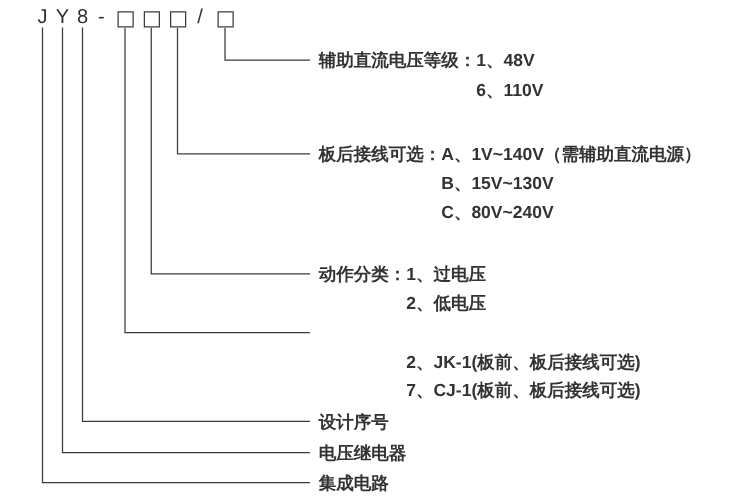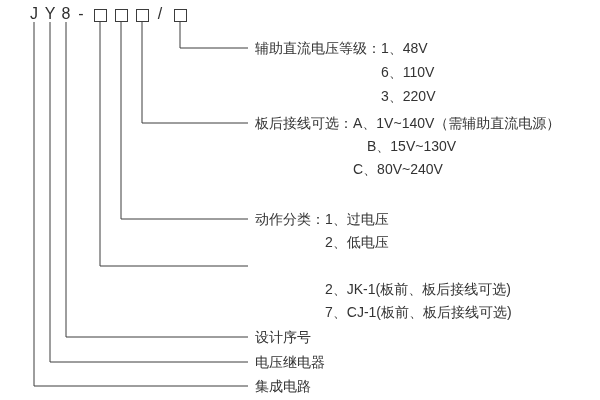--- a/index.html
+++ b/index.html
@@ -45,20 +45,21 @@
     height: 11px;
     border: 1px solid #3c3c3c;
     background: #ffffff;
   }
   .label {
     position: absolute;
     font-size: 14px;
     line-height: 18px;
     color: #333333;
     white-space: nowrap;
+    font-weight: bold;
   }
 </style>
 </head>
 <body>
 
 <div class="canvas">
 
   <svg class="lines-svg" viewBox="0 0 600 400" xmlns="http://www.w3.org/2000/svg" aria-hidden="true">
     <polyline points="34,22 34,386 248,386"></polyline>
     <polyline points="50,22 50,362 248,362"></polyline>
@@ -74,24 +75,23 @@
   <span class="model-char" style="left:66px">8</span>
   <span class="model-char" style="left:81px">-</span>
   <span class="ph-box" style="left:94px"></span>
   <span class="ph-box" style="left:115px"></span>
   <span class="ph-box" style="left:136px"></span>
   <span class="model-char" style="left:160px">/</span>
   <span class="ph-box" style="left:174px"></span>
 
   <div class="label" style="left:255px; top:39px">辅助直流电压等级：1、48V</div>
   <div class="label" style="left:381px; top:63px">6、110V</div>
-  <div class="label" style="left:381px; top:87px">3、220V</div>
 
   <div class="label" style="left:255px; top:114px">板后接线可选：A、1V~140V（需辅助直流电源）</div>
-  <div class="label" style="left:367px; top:137px">B、15V~130V</div>
+  <div class="label" style="left:353px; top:137px">B、15V~130V</div>
   <div class="label" style="left:353px; top:160px">C、80V~240V</div>
 
   <div class="label" style="left:255px; top:210px">动作分类：1、过电压</div>
   <div class="label" style="left:325px; top:233px">2、低电压</div>
 
   <div class="label" style="left:325px; top:280px">2、JK-1(板前、板后接线可选)</div>
   <div class="label" style="left:325px; top:303px">7、CJ-1(板前、板后接线可选)</div>
 
   <div class="label" style="left:255px; top:328px">设计序号</div>
 

